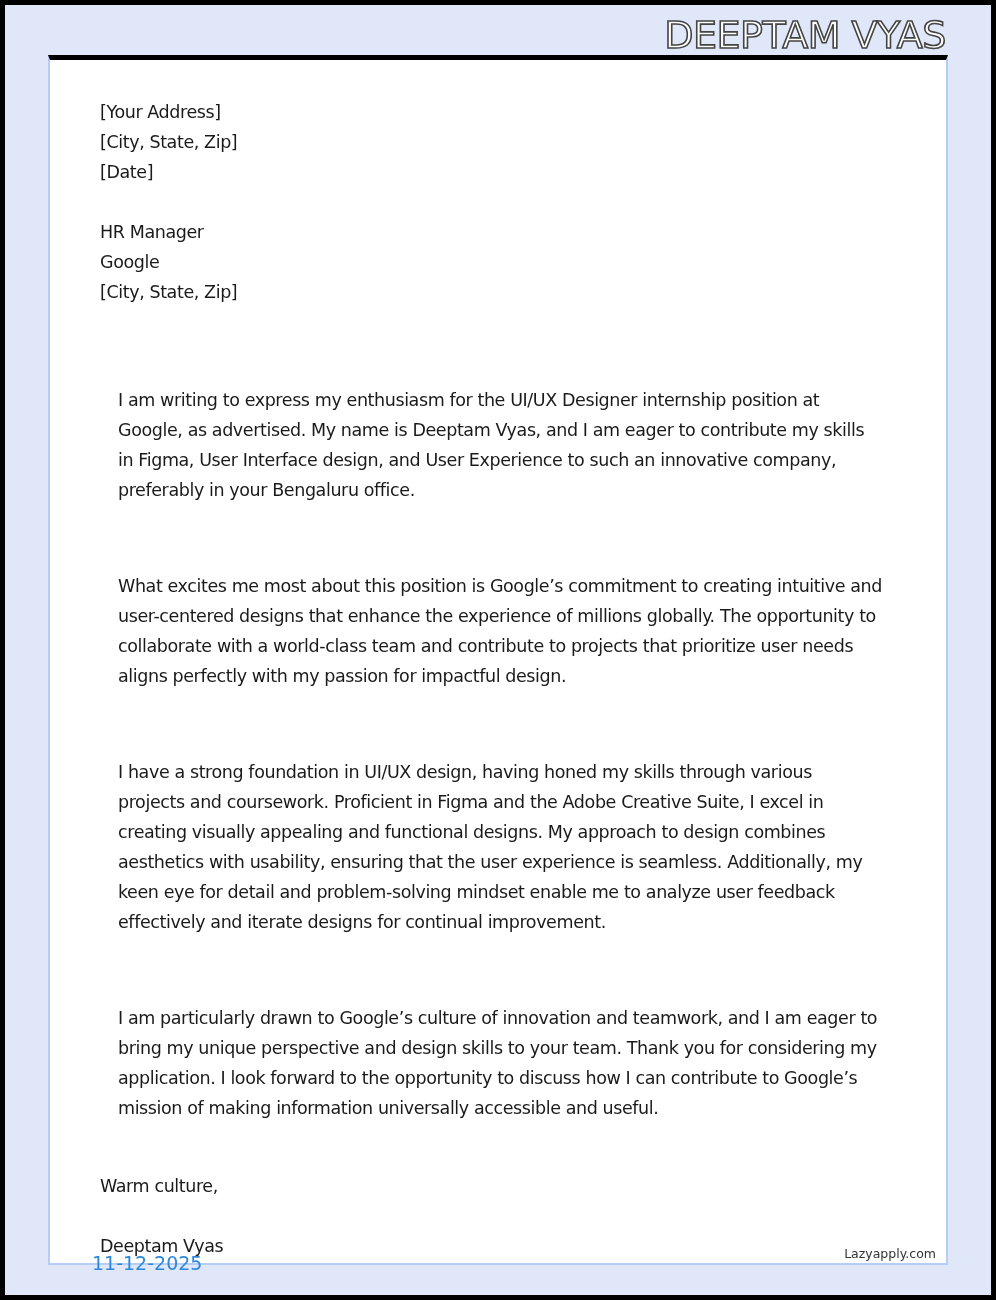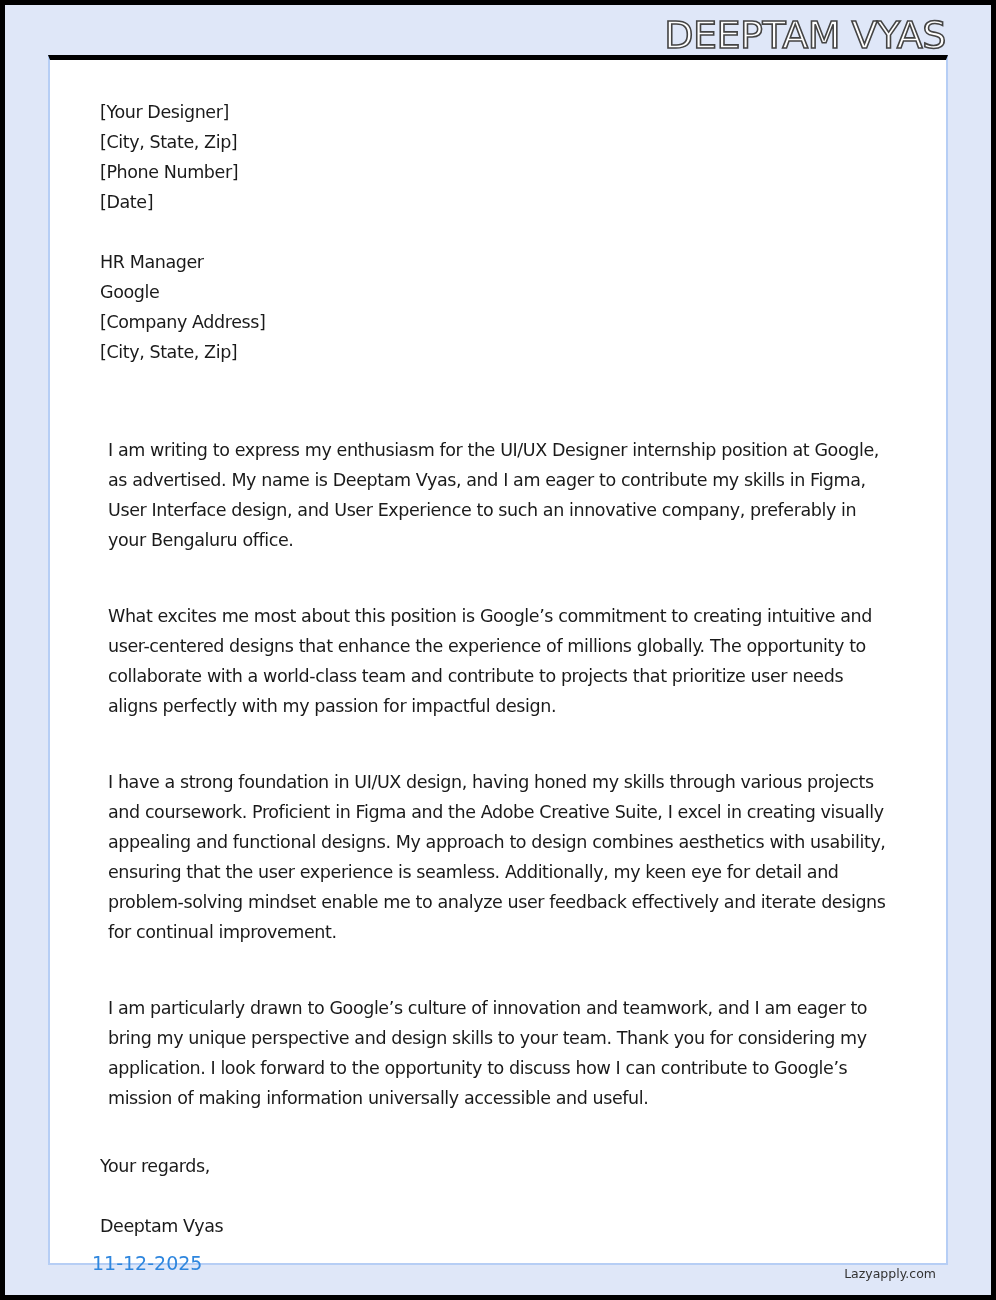--- a/index.html
+++ b/index.html
@@ -44,70 +44,67 @@
       left: 100px; top: 97px;
       width: 800px;
       font-family: "DejaVu Sans", sans-serif;
       font-size: 17.5px;
       line-height: 30px;
       color: #1a1a1a;
       letter-spacing: -0.4px;
     }
     .line { display: block; white-space: nowrap; }
     .gap { height: 30px; }
-    .para { margin: 8px; white-space: normal; }
+    .para { margin: 18px; white-space: normal; }
     .date {
       position: absolute;
       left: 92px; top: 1248px;
       font-family: "DejaVu Sans", sans-serif;
       font-size: 19px;
       color: #2e86de;
       line-height: 30px;
     }
     .watermark {
       position: absolute;
       right: 60px; top: 1246px;
       font-family: "DejaVu Sans", sans-serif;
       font-size: 12.5px;
       color: #333;
-      margin-top: 20px;
     }
   </style>
 </head>
 <body>
 
 <div class="frame"></div>
 
 <h1 class="title">DEEPTAM VYAS</h1>
 
 <div class="paper"></div>
 
 <div class="content">
   <div>
-    <span class="line">[Your Designer]</span>
+    <span class="line">[Your Address]</span>
     <span class="line">[City, State, Zip]</span>
-    <span class="line">[Phone Number]</span>
     <span class="line">[Date]</span>
   </div>
   <div class="gap"></div>
   <div>
     <span class="line">HR Manager</span>
     <span class="line">Google</span>
-    <span class="line">[Company Address]</span>
     <span class="line">[City, State, Zip]</span>
   </div>
   <div class="gap"></div>
   <div class="gap"></div>
   <p class="para">I am writing to express my enthusiasm for the UI/UX Designer internship position at Google, as advertised. My name is Deeptam Vyas, and I am eager to contribute my skills in Figma, User Interface design, and User Experience to such an innovative company, preferably in your Bengaluru office.</p>
   <div class="gap"></div>
   <p class="para">What excites me most about this position is Google’s commitment to creating intuitive and user-centered designs that enhance the experience of millions globally. The opportunity to collaborate with a world-class team and contribute to projects that prioritize user needs aligns perfectly with my passion for impactful design.</p>
   <div class="gap"></div>
   <p class="para">I have a strong foundation in UI/UX design, having honed my skills through various projects and coursework. Proficient in Figma and the Adobe Creative Suite, I excel in creating visually appealing and functional designs. My approach to design combines aesthetics with usability, ensuring that the user experience is seamless. Additionally, my keen eye for detail and problem-solving mindset enable me to analyze user feedback effectively and iterate designs for continual improvement.</p>
   <div class="gap"></div>
   <p class="para">I am particularly drawn to Google’s culture of innovation and teamwork, and I am eager to bring my unique perspective and design skills to your team. Thank you for considering my application. I look forward to the opportunity to discuss how I can contribute to Google’s mission of making information universally accessible and useful.</p>
   <div class="gap"></div>
-  <span class="line">Your regards,</span>
+  <span class="line">Warm culture,</span>
   <div class="gap"></div>
   <span class="line">Deeptam Vyas</span>
 </div>
 
 <div class="date">11-12-2025</div>
 <div class="watermark">Lazyapply.com</div>
 
 </body></html>

